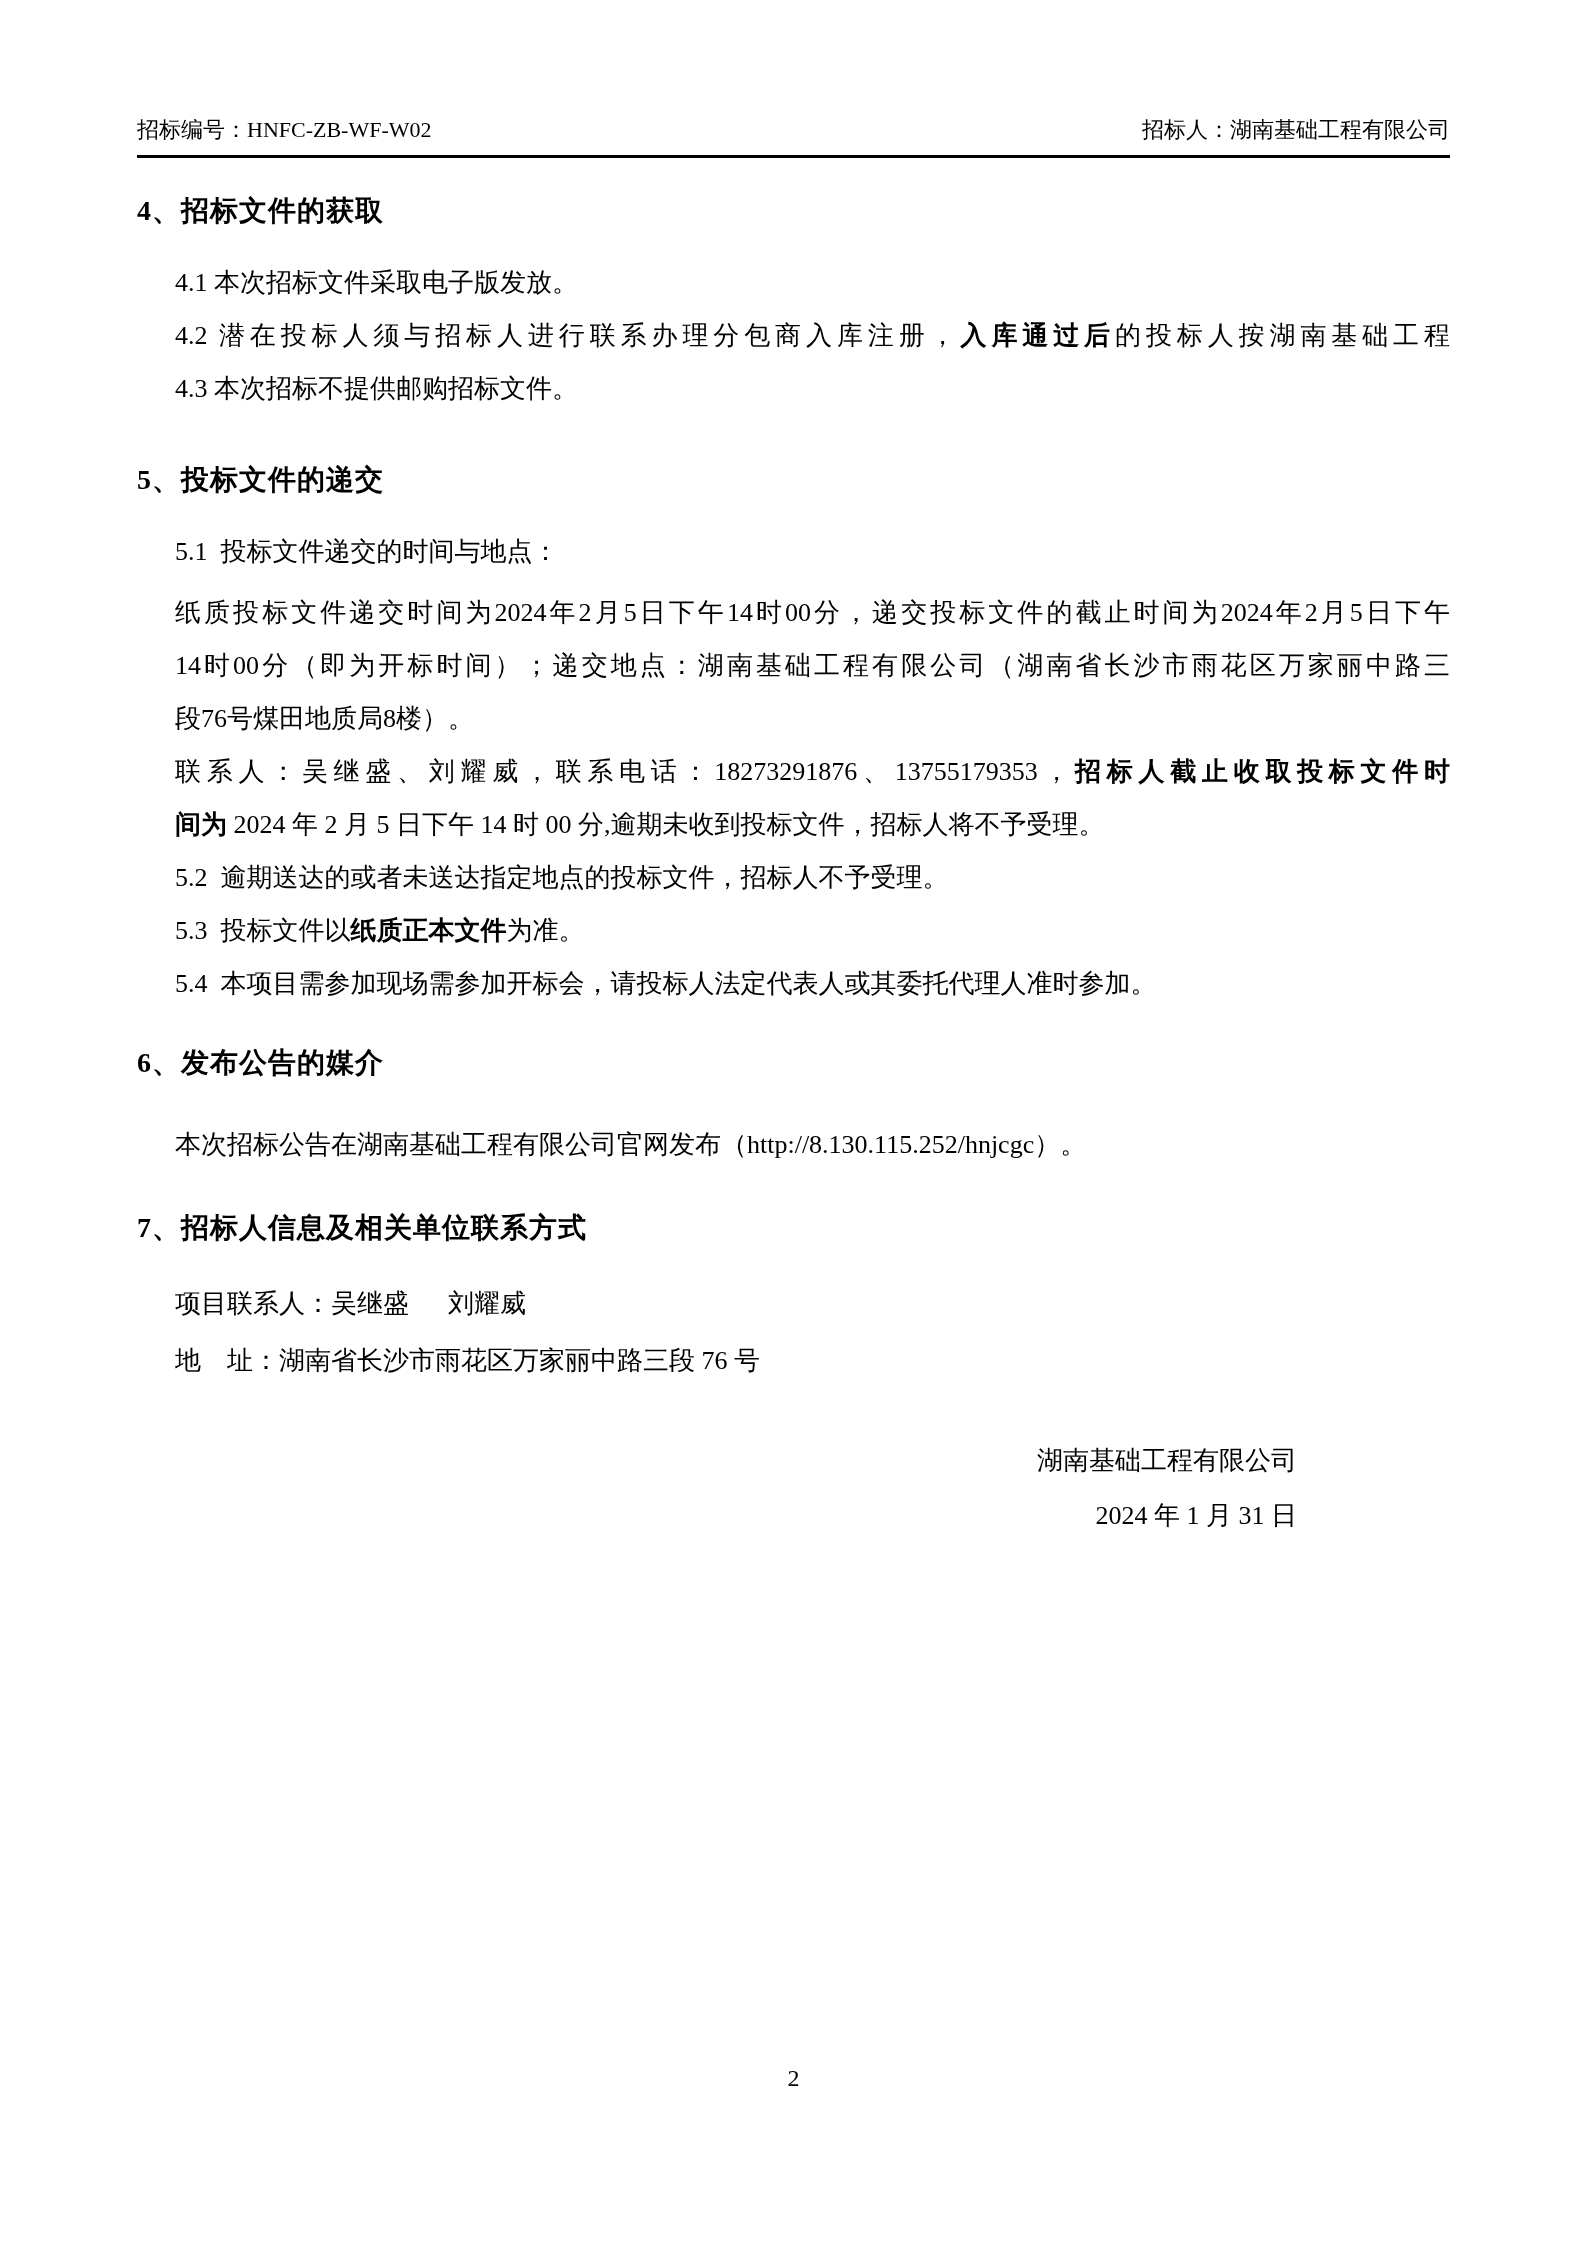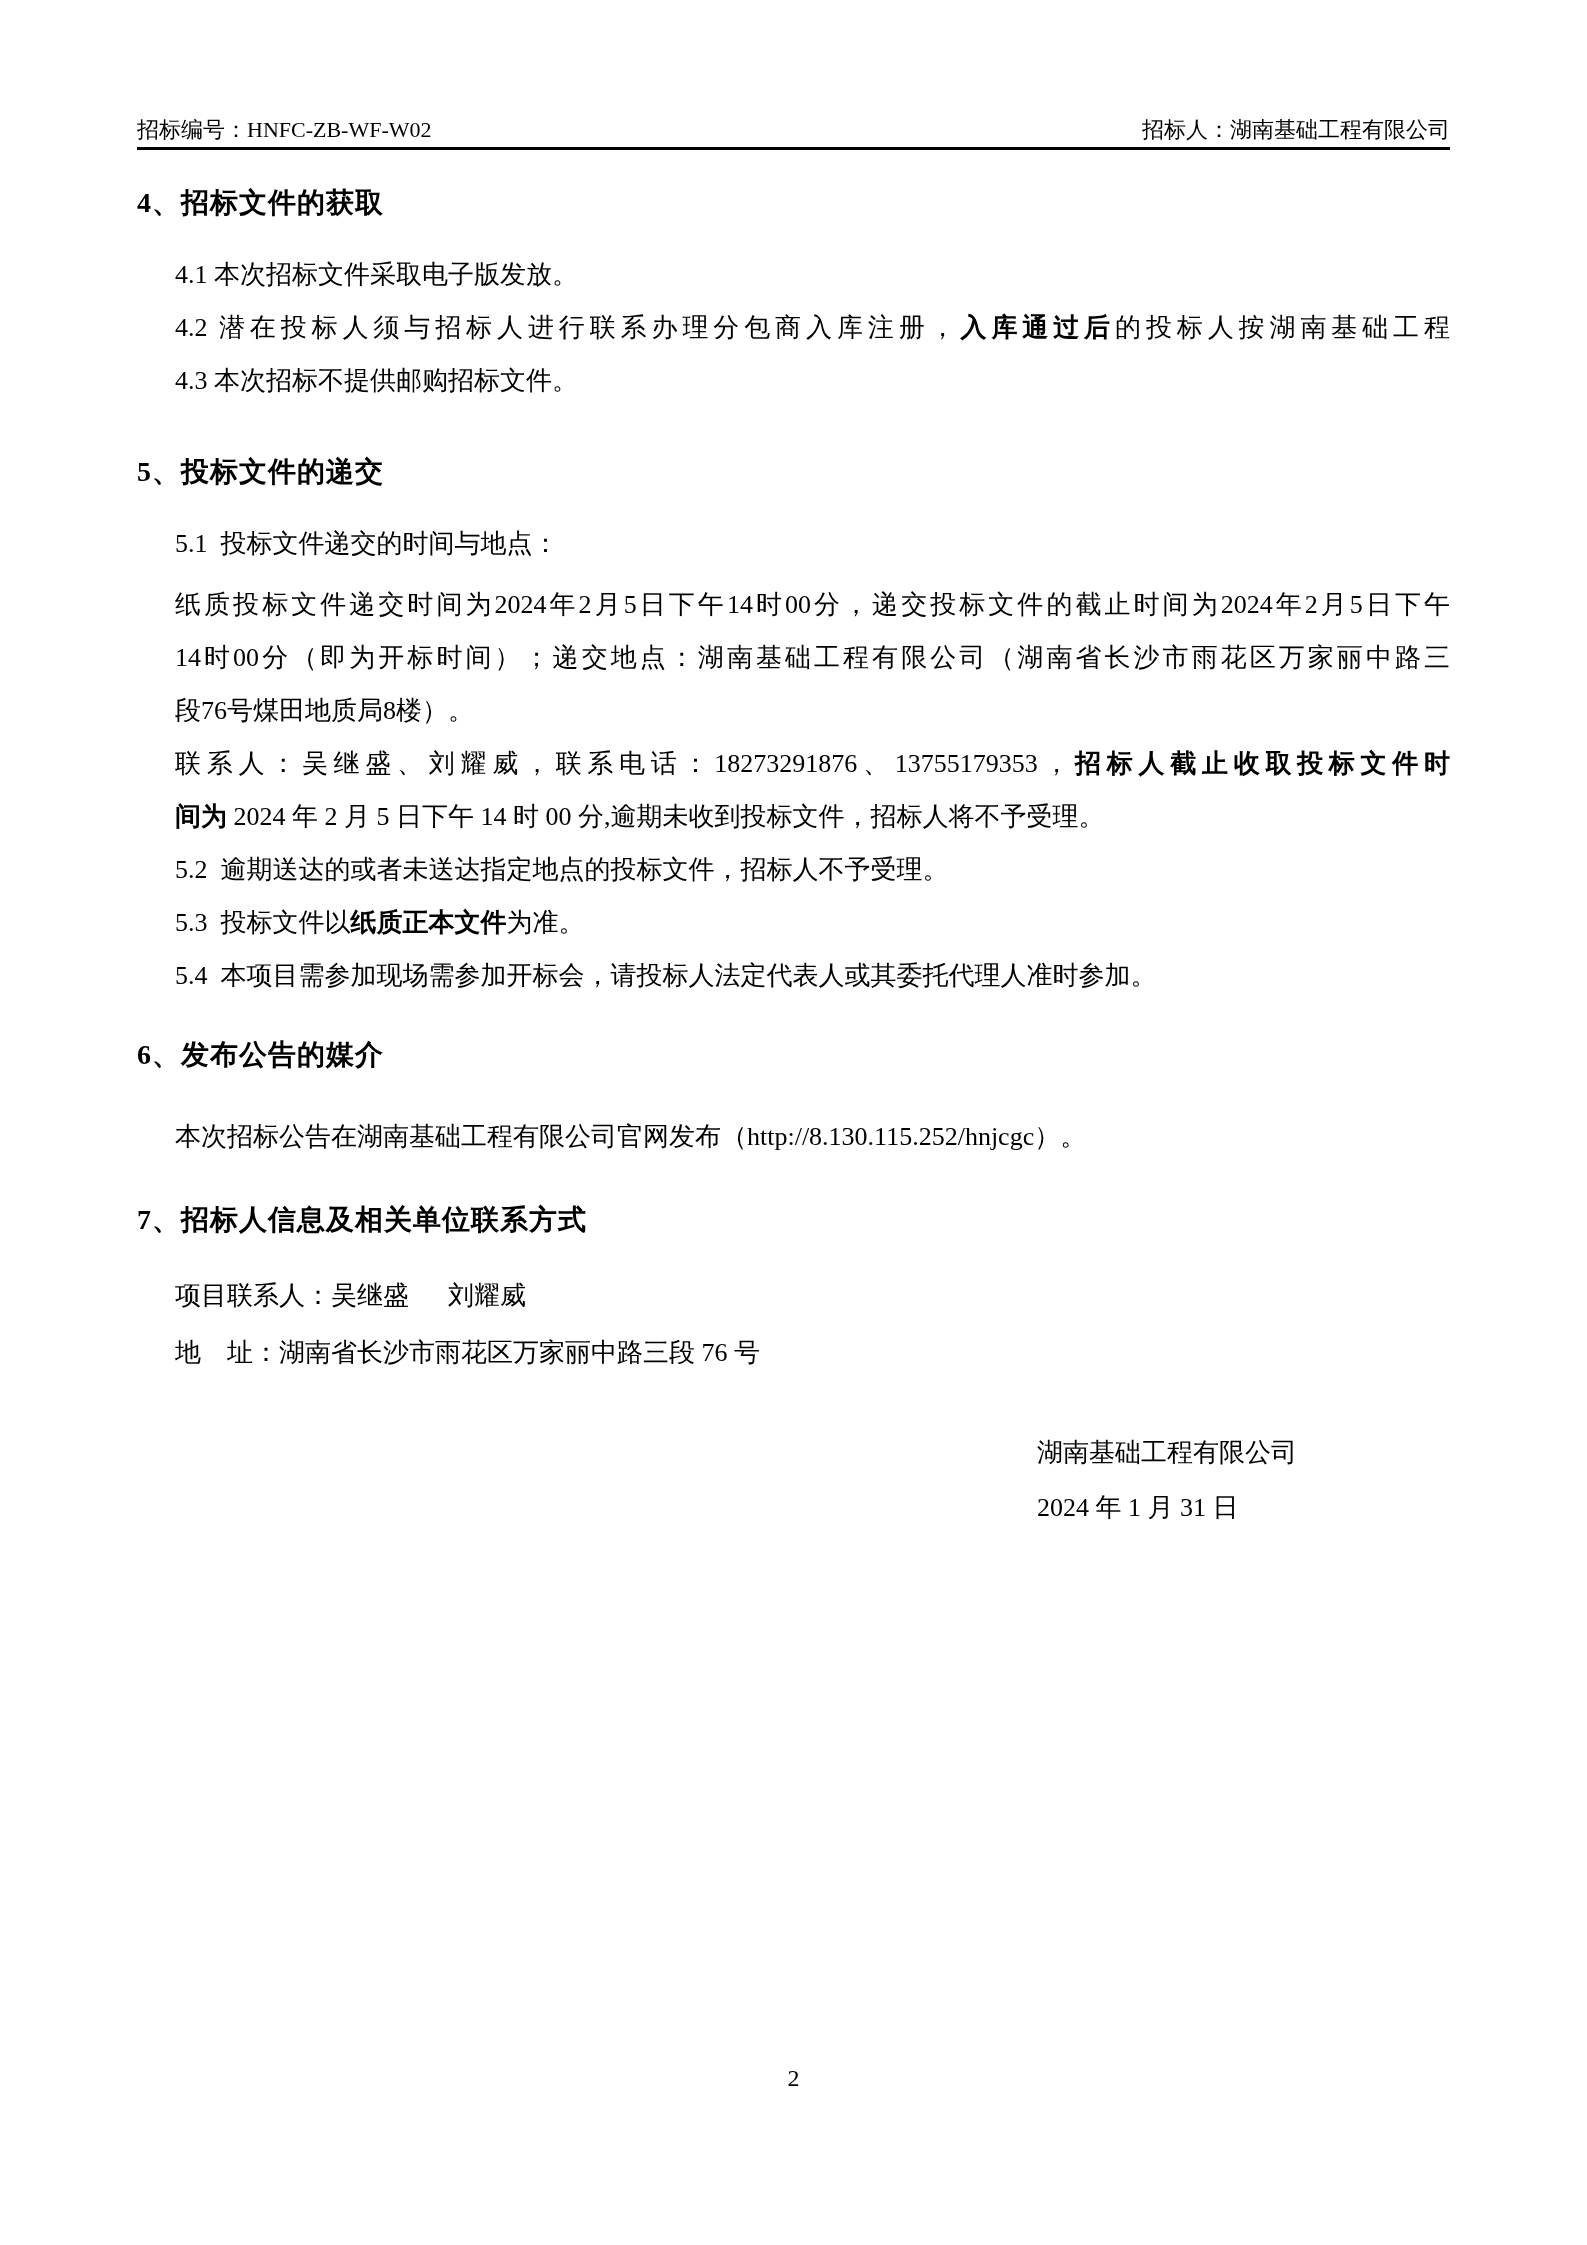--- a/index.html
+++ b/index.html
@@ -11,21 +11,21 @@
     box-sizing:border-box;
     padding:0 137px;
     color:#000;
     font-family:"Liberation Serif","DejaVu Serif",serif;
     overflow:hidden;
   }
   .doc-header {
     display:flex;
     justify-content:space-between;
     align-items:flex-end;
-    padding:116px 0 4px 0;
+    padding:116px 0 12px 0;
     border-bottom:3px solid #000;
     font-size:22px;
     line-height:27px;
   }
   .sec-title {
     font-size:28px;
     font-weight:700;
     line-height:46px;
     margin:30px 0 22px 0;
     letter-spacing:1px;
@@ -42,21 +42,21 @@
   .full {
     text-align:justify;
     text-align-last:justify;
   }
   .gap-top { margin-top:8px; }
   .contact-line { margin-bottom:4px; }
   .b { font-weight:700; }
   .signature {
     margin:46px 153px 0 auto;
     width:max-content;
-    text-align:left;
+    text-align:right;
     font-size:26px;
     line-height:55px;
   }
   .page-number {
     position:absolute;
     left:0; right:0;
     top:2064px;
     text-align:center;
     font-size:24px;
     line-height:28px;

